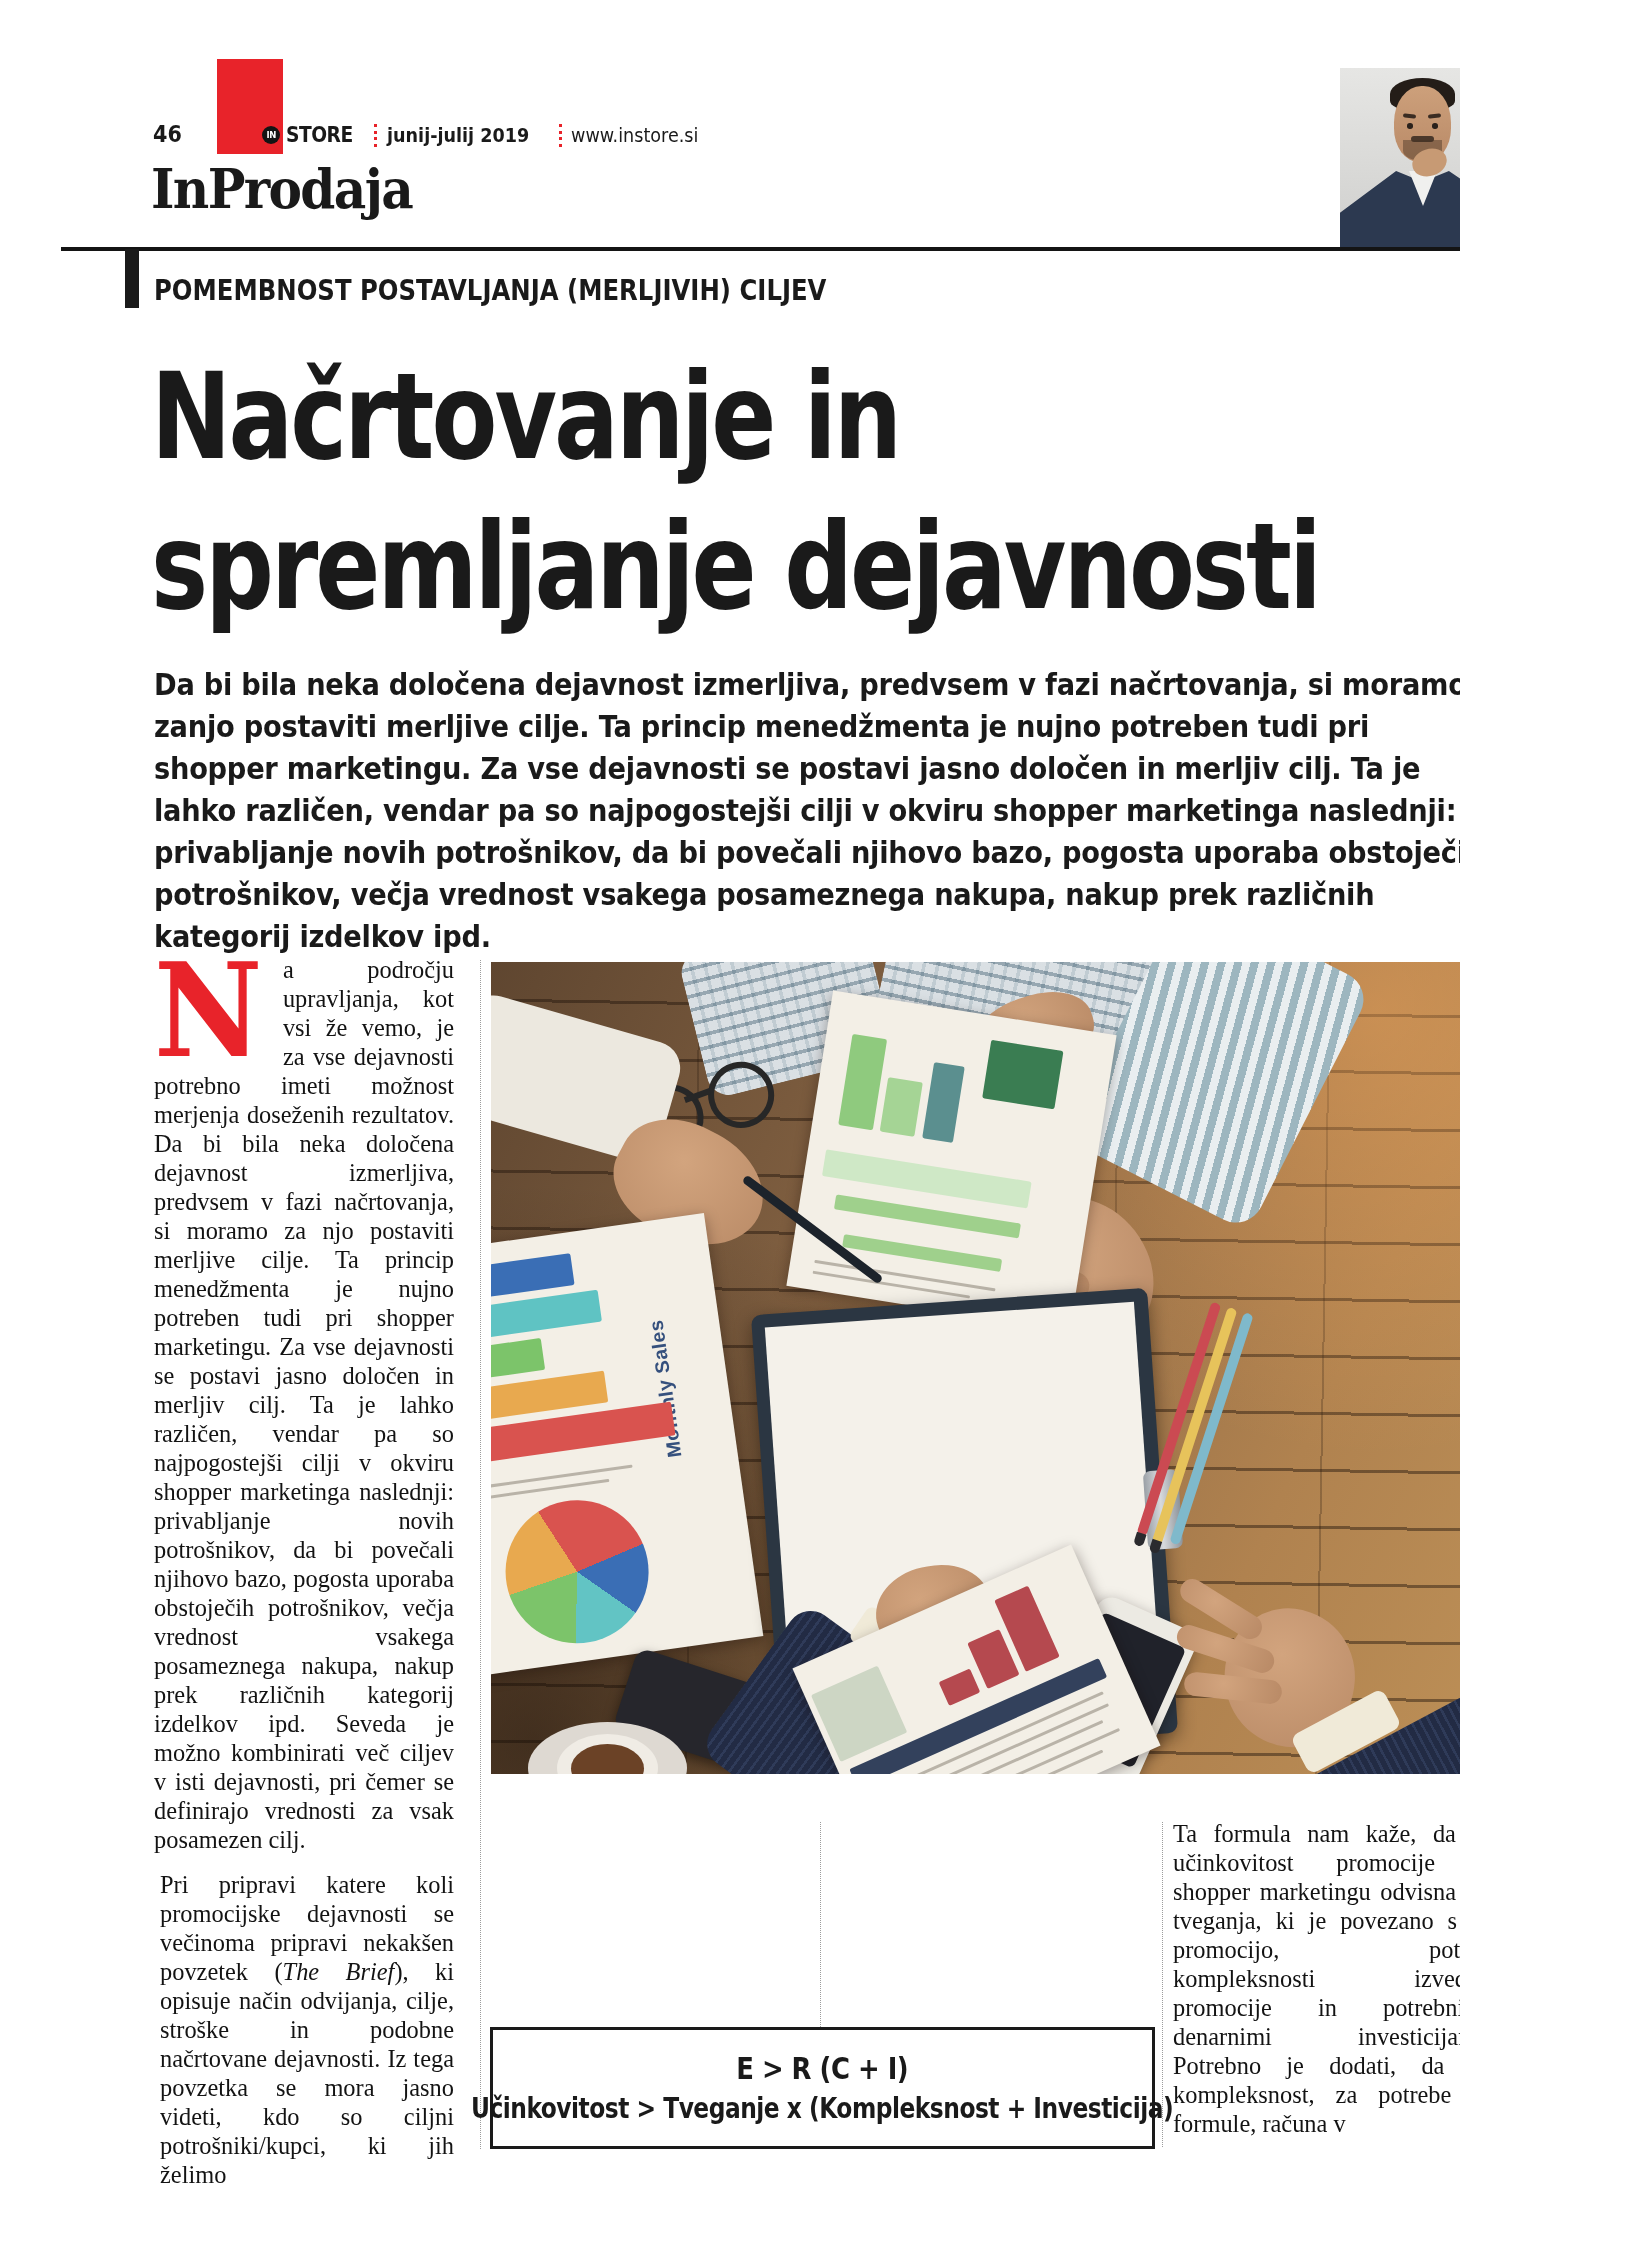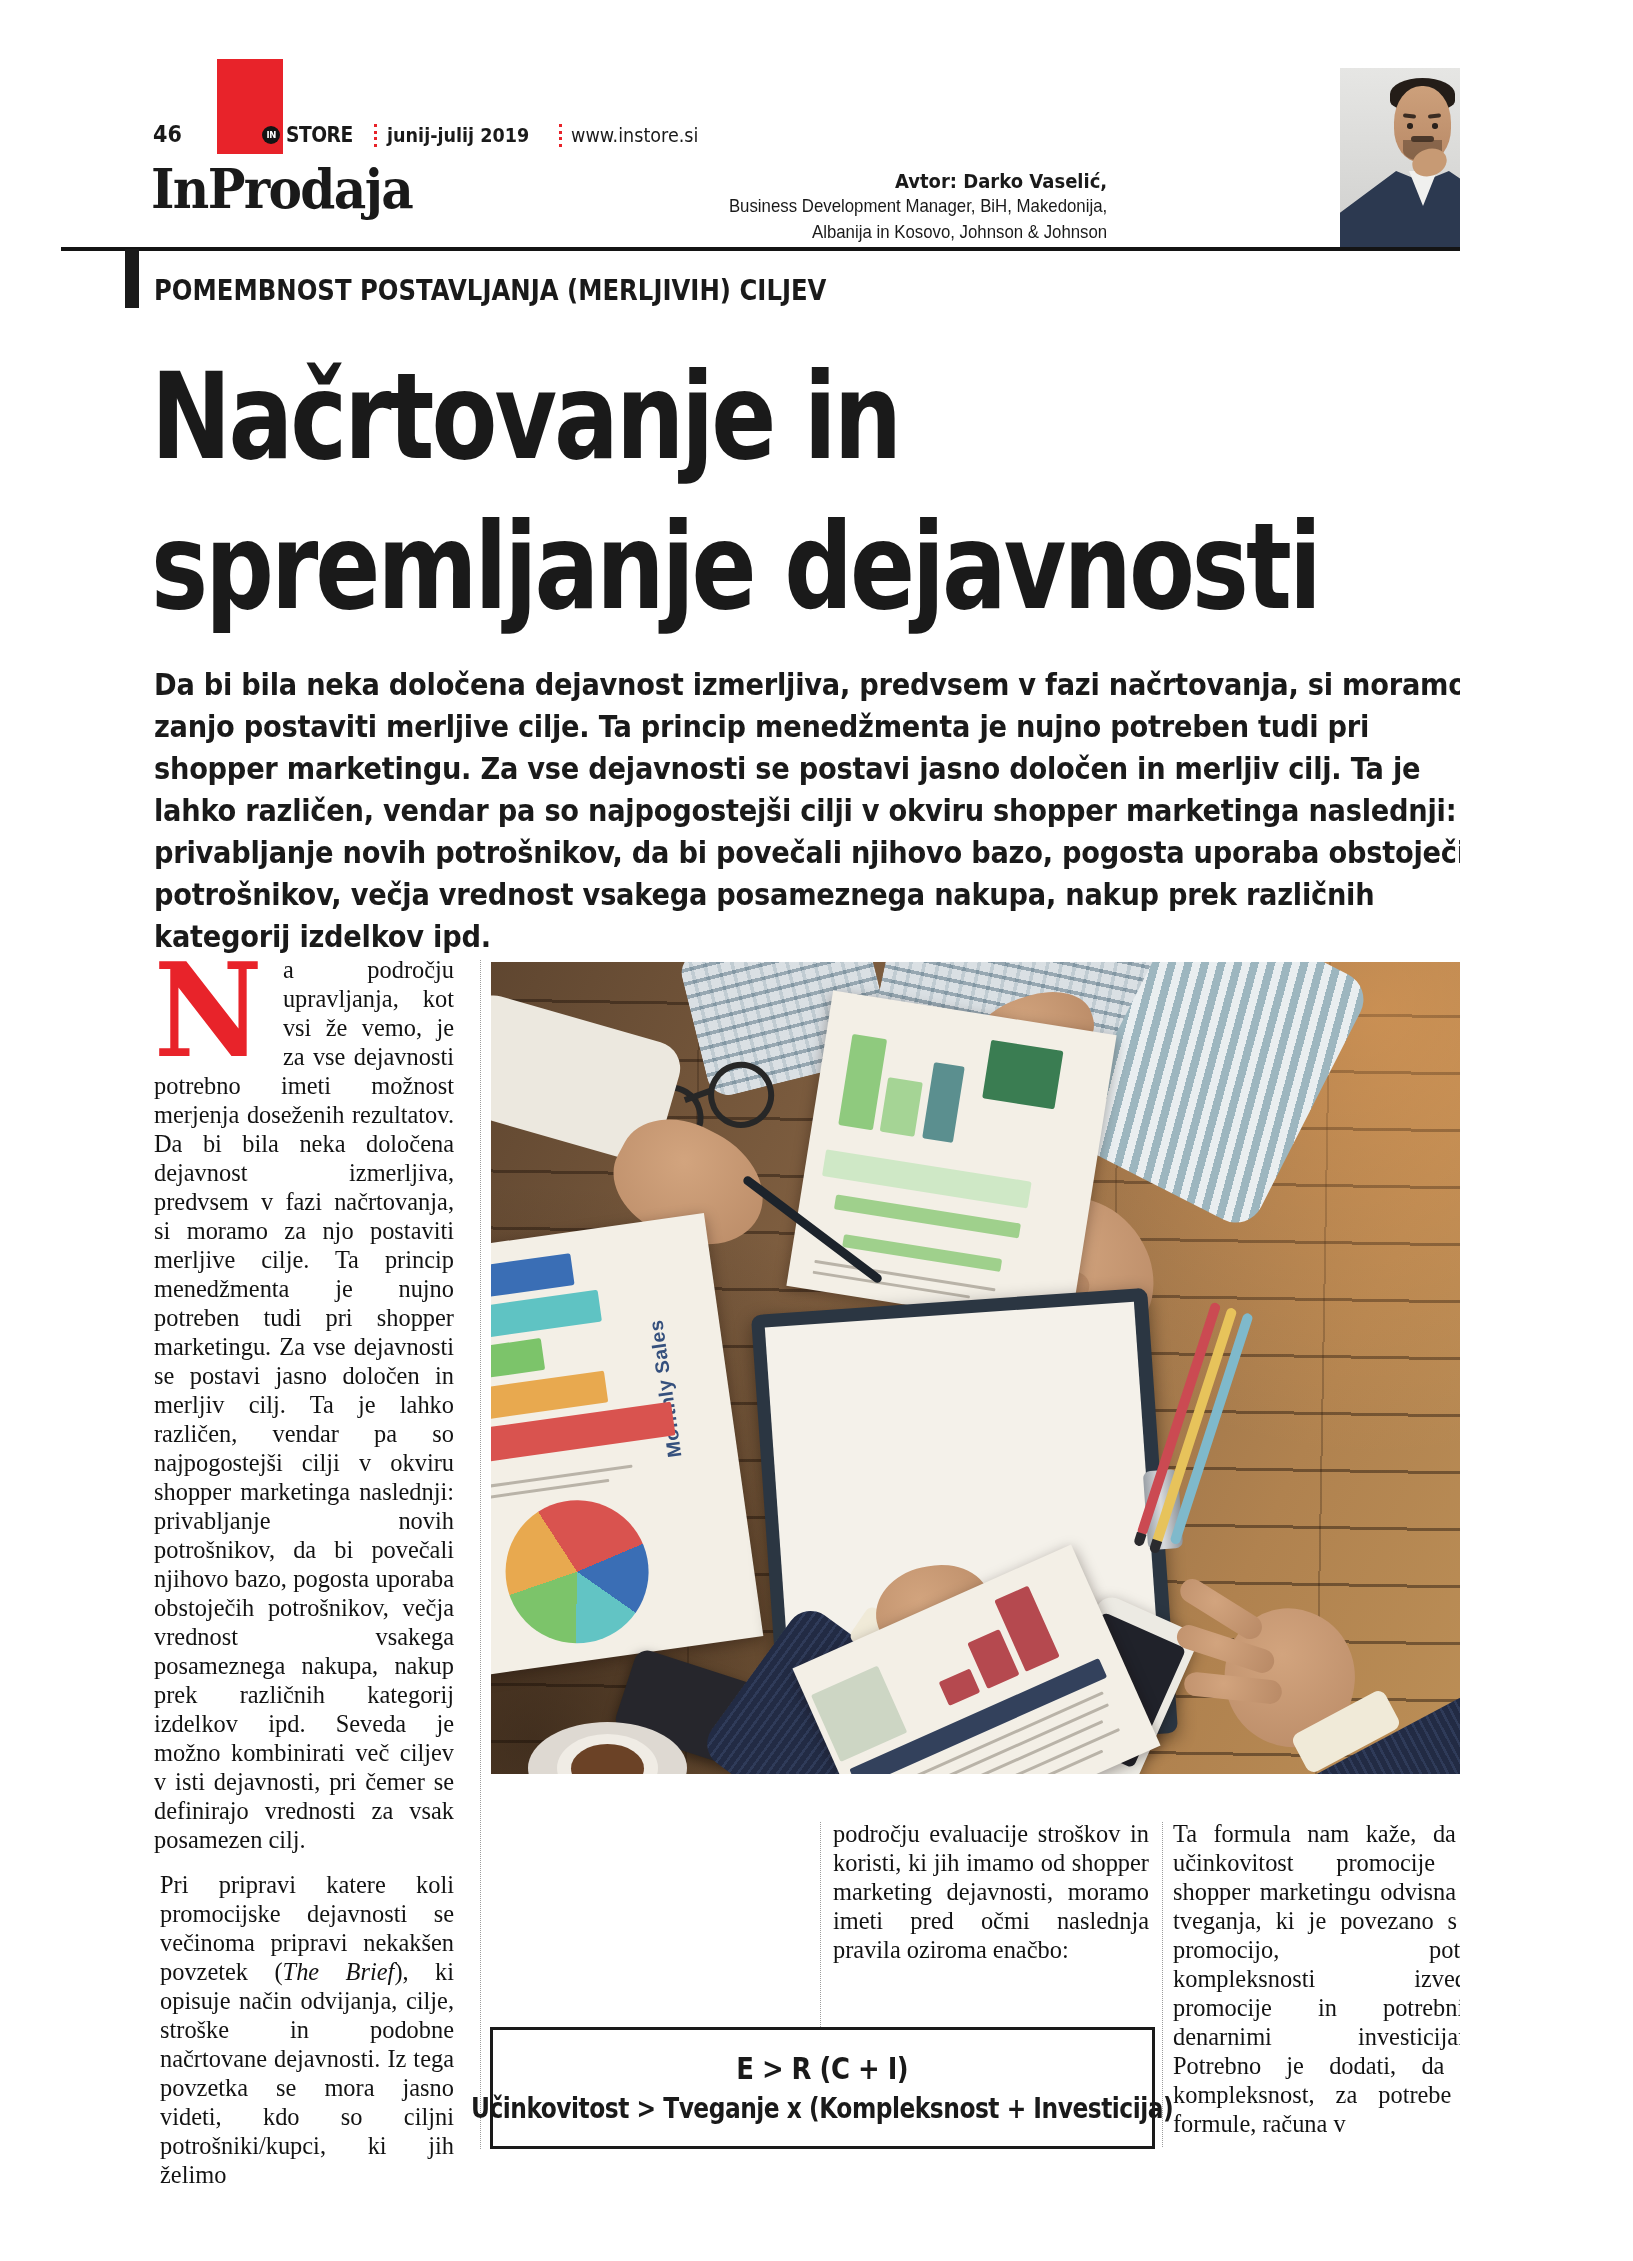--- a/index.html
+++ b/index.html
@@ -105,25 +105,20 @@
   <div class="abs in-circle">IN</div>
   <div class="abs meta-row">
     <span class="store-word">STORE</span>
     <span class="red-dots"></span>
     <span class="issue-word">junij-julij 2019</span>
     <span class="red-dots"></span>
     <span class="site-word">www.instore.si</span>
   </div>
   <div class="abs section-title">InProdaja</div>
 
-  <div class="abs author">
-    <div class="a1">Avtor: Darko Vaselić,</div>
-    <div class="a2">Business Development Manager, BiH, Makedonija,</div>
-    <div class="a2">Albanija in Kosovo, Johnson &amp; Johnson</div>
-  </div>
 
   <div class="abs portrait">
     <div class="p-hair"></div>
     <div class="p-head"></div>
     <div class="p-brow" style="left:63px;top:46px;transform:rotate(6deg);"></div>
     <div class="p-brow" style="left:88px;top:46px;transform:rotate(-6deg);"></div>
     <div class="p-eye" style="left:67px;top:55px;"></div>
     <div class="p-eye" style="left:92px;top:55px;"></div>
     <div class="p-stache"></div>
     <div class="p-beard"></div>
@@ -150,21 +145,20 @@
     <p class="par2" style="margin-bottom:0;margin-left:6px;">
       <span>Pri pripravi katere koli promocijske dejavnosti se večinoma pripravi nekakšen povzetek (</span><em>The Brief</em><span>), ki opisuje način odvijanja, cilje, stroške in podobne načrtovane dejavnosti. Iz tega povzetka se mora jasno videti, kdo so ciljni potrošniki/kupci, ki jih želimo</span>
     </p>
   </div>
 
   <div class="abs vdots sep1"></div>
   <div class="abs vdots sep2"></div>
   <div class="abs vdots sep3"></div>
   <div class="abs vdots sep4"></div>
 
-  <div class="abs bodycol col3">področju evaluacije stroškov in koristi, ki jih imamo od shopper marketing dejavnosti, moramo imeti pred očmi naslednja pravila oziroma enačbo:</div>
   <div class="abs bodycol col4">Ta formula nam kaže, da je učinkovitost promocije v shopper marketingu odvisna od tveganja, ki je povezano s to promocijo, potem kompleksnosti izvedbe promocije in potrebnimi denarnimi investicijami. Potrebno je dodati, da se kompleksnost, za potrebe te formule, računa v</div>
 
   <div class="abs formula">
     <div class="f1">E &gt; R (C + I)</div>
     <div class="f2">Učinkovitost &gt; Tveganje x (Kompleksnost + Investicija)</div>
   </div>
 
   <div class="abs photo">
 
     <div class="ph plaid" style="left:201px;top:-30.5px;width:189px;height:147px;border-radius:22px;transform:rotate(-14deg);"></div>

